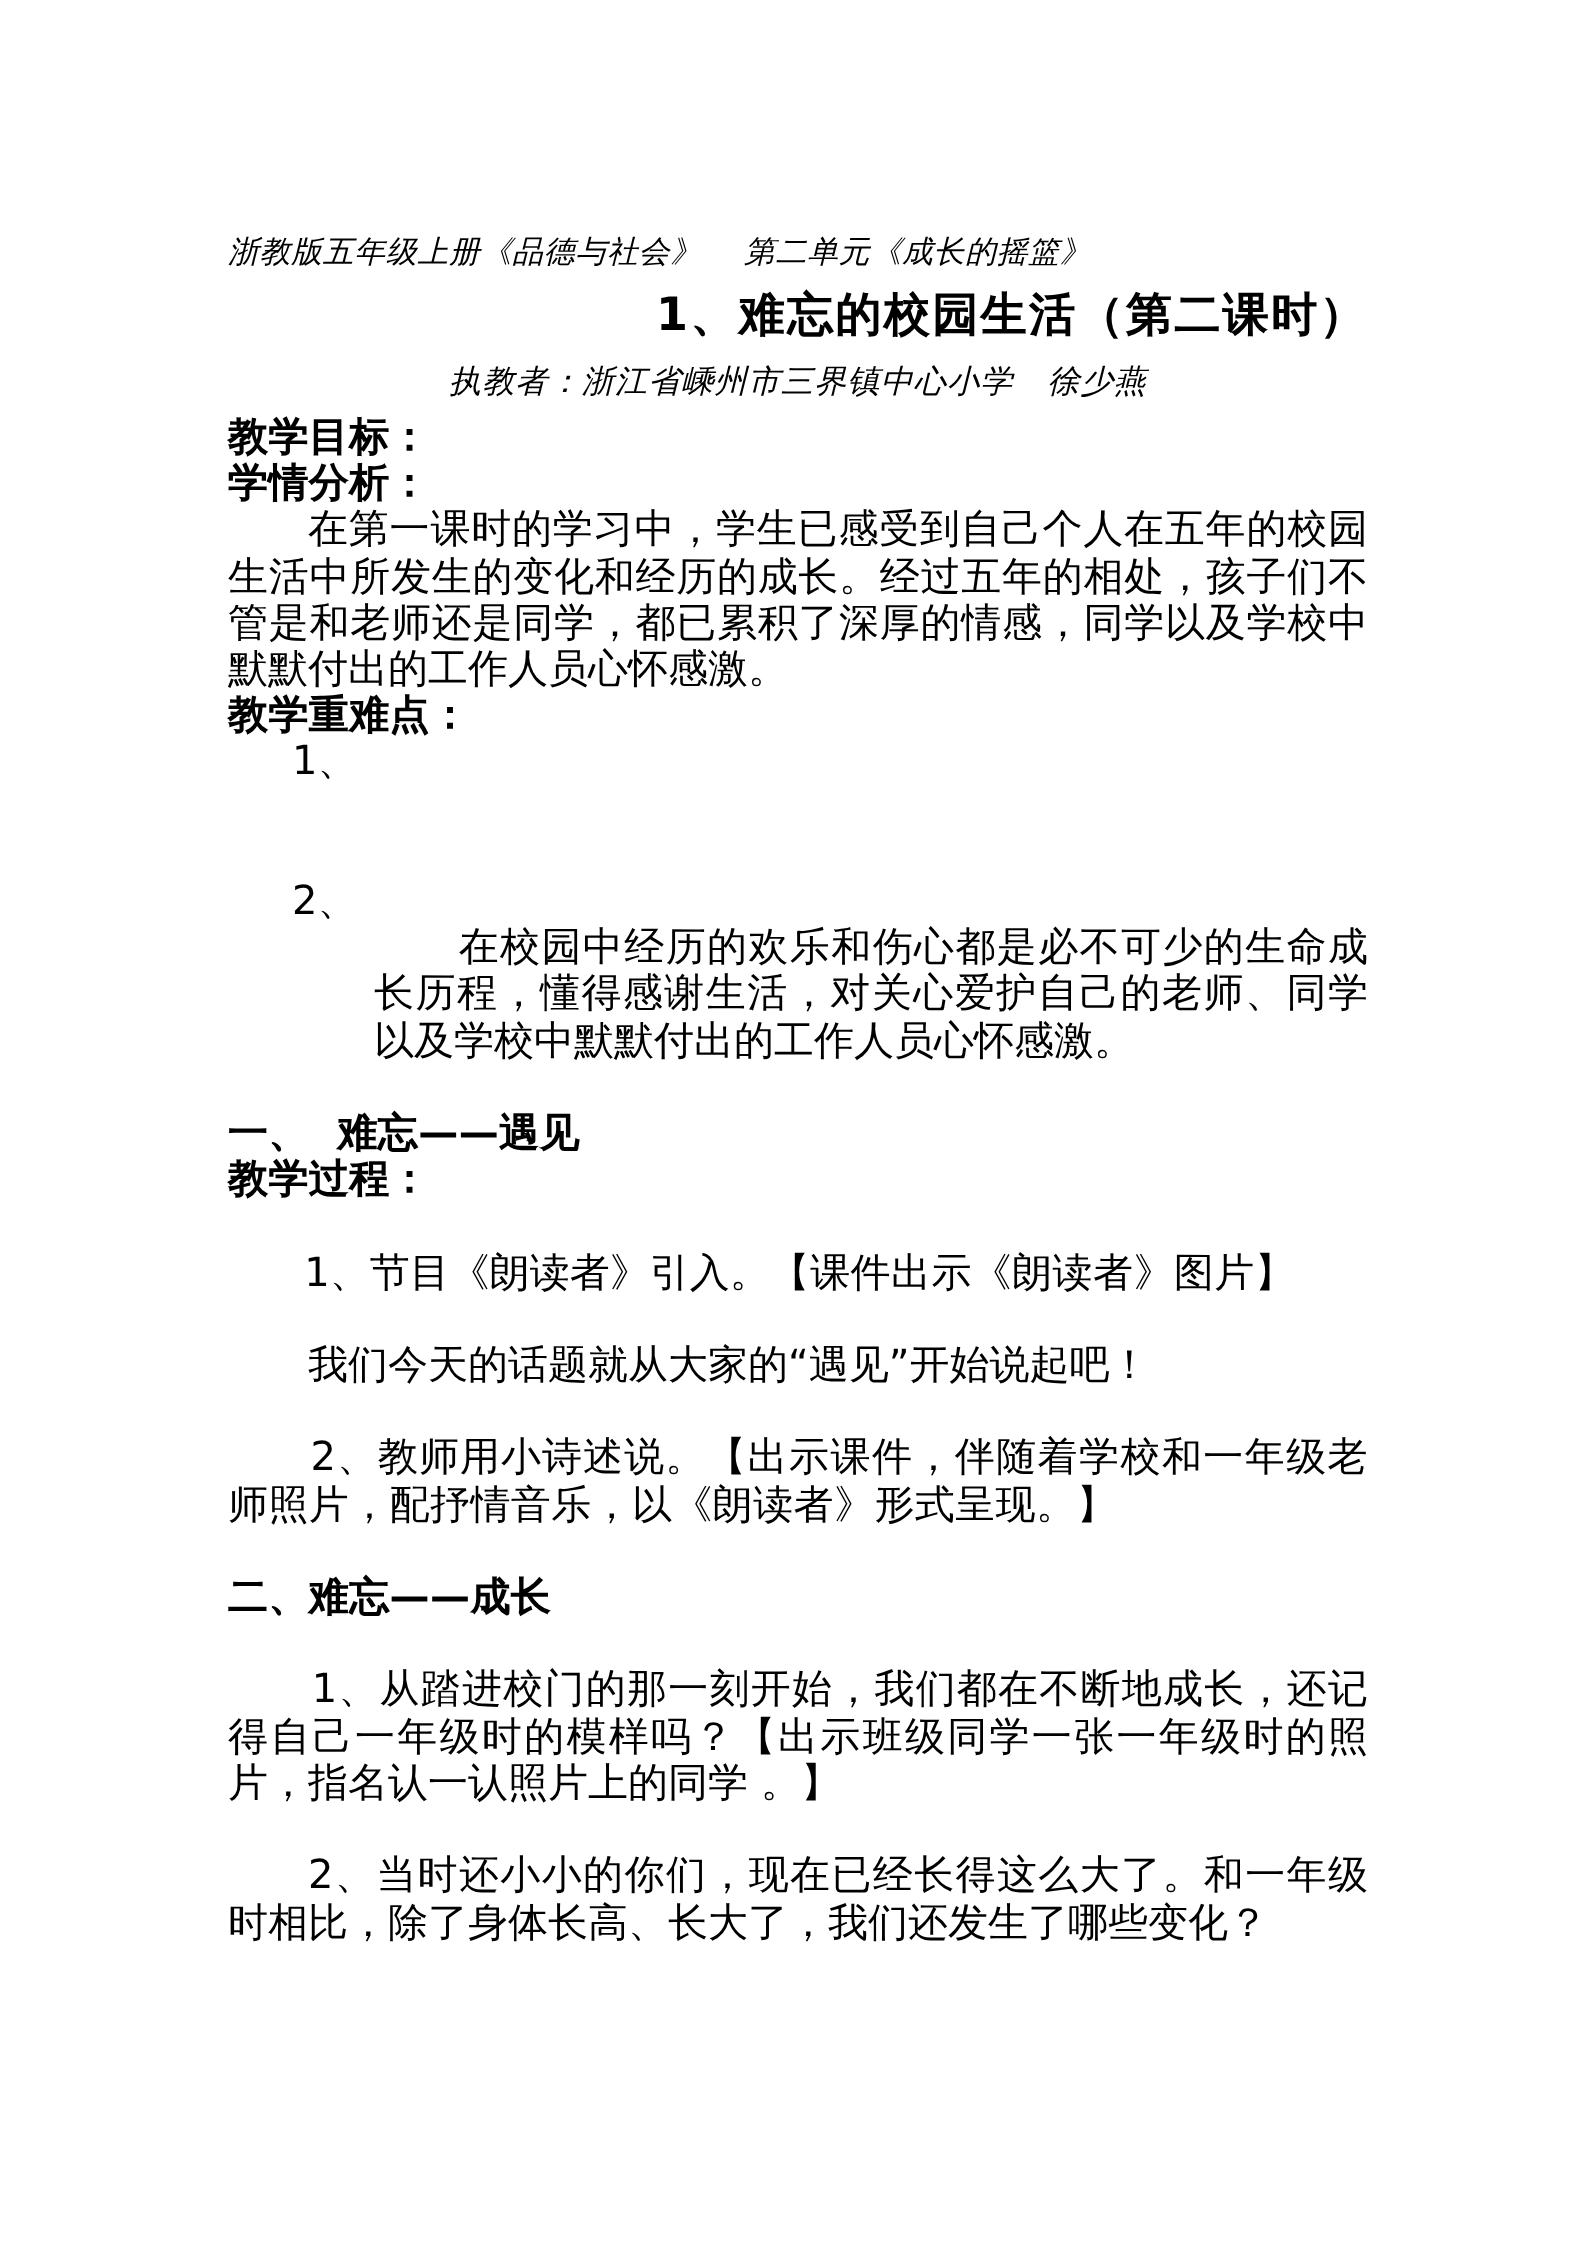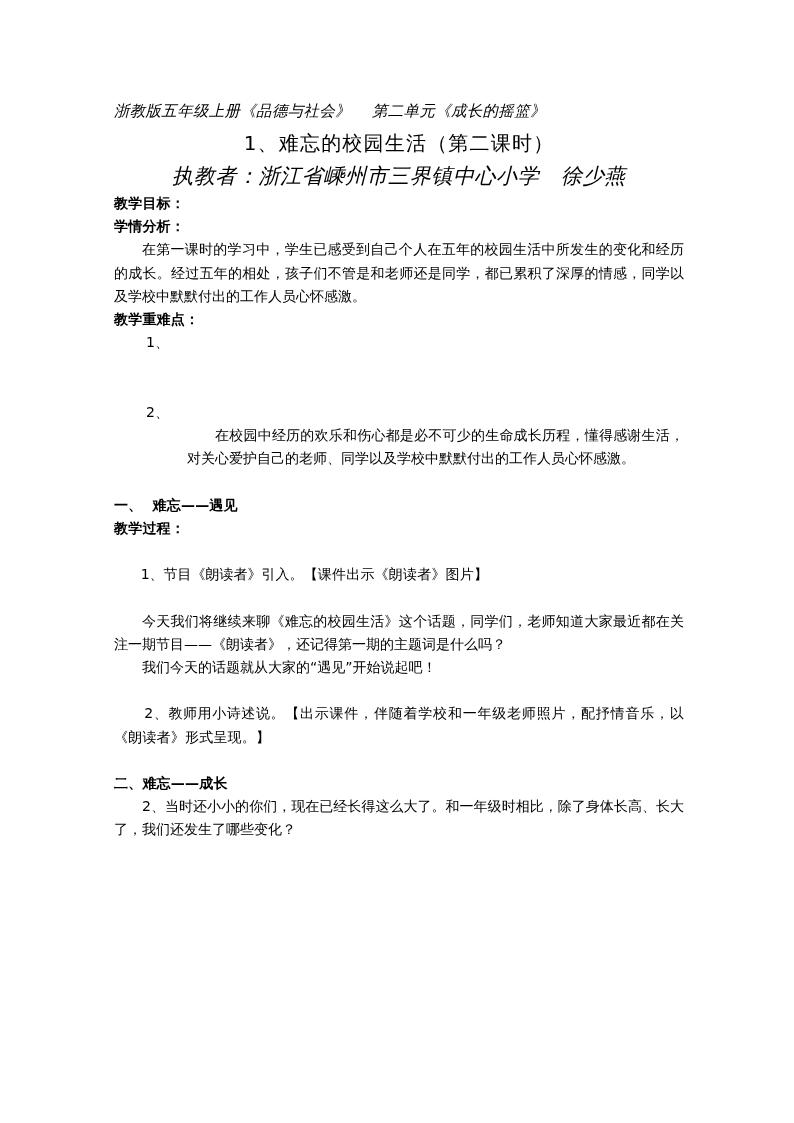--- a/index.html
+++ b/index.html
@@ -13,37 +13,37 @@
     height: 1123px;
     position: relative;
     overflow: hidden;
     font-family: "DejaVu Sans", "Liberation Sans", sans-serif;
     color: #000000;
     -webkit-font-smoothing: none;
   }
 
   #page {
     position: absolute;
-    left: 0; top: 0;
+    left: 0; top: 15px;
     width: 794px;
     height: 826px;
     background: #ffffff;
   }
 
   
   .doc-body {
     position: absolute;
     left: 114px;
     top: 98px;
     width: 570px;
   }
 
   
   .line, .para, .hd, .li, .hdr-kai, .doc-title, .teacher {
-    font-size: 14px;
+    font-size: 20px;
     line-height: 23.2px;
     letter-spacing: 0px;
     white-space: pre-wrap;
     word-break: break-all;
     text-align: justify;
     text-justify: inter-ideograph;
   }
 
   
   .hdr-kai {
@@ -52,34 +52,34 @@
     font-size: 15.4px;
     line-height: 26px;
     letter-spacing: 0.4px;
     white-space: pre;
     text-align: left;
   }
 
   
   .doc-title {
     font-family: "DejaVu Sans", "Liberation Sans", sans-serif;
-    font-weight: normal;
-    font-size: 20px;
+    font-weight: bold;
+    font-size: 23px;
     line-height: 34px;
     letter-spacing: 1.2px;
-    text-align: center;
+    text-align: right;
     white-space: pre;
     margin-top: 2px;
   }
 
   
   .teacher {
     font-family: "DejaVu Serif", "Liberation Serif", serif;
     font-style: italic;
-    font-size: 21px;
+    font-size: 16px;
     line-height: 32px;
     letter-spacing: 0.6px;
     text-align: center;
     white-space: pre;
   }
 
   
   .hd {
     font-weight: bold;
     letter-spacing: 0.2px;
@@ -155,28 +155,30 @@
     </div>
 
     <div class="hd">一、  难忘——遇见</div>
 
     <div class="hd">教学过程：</div>
 
     <div class="para indent2">
       <span>1、节目《朗读者》引入。</span><span class="cue">【课件出示《朗读者》图片】</span>
     </div>
 
-    <div class="para indent2">今天我们将继续来聊《难忘的校园生活》这个话题，同学们，老师知道大家最近都在关注一期节目——《朗读者》，还记得第一期的主题词是什么吗？</div>
 
 
     <div class="para indent2">我们今天的话题就从大家的“遇见”开始说起吧！</div>
 
     <div class="para indent2">
       <span>2、教师用小诗述说。</span><span class="cue">【出示课件，伴随着学校和一年级老师照片，配抒情音乐，以《朗读者》形式呈现。】</span>
     </div>
 
     <div class="hd">二、难忘——成长</div>
 
+    <div class="para indent2">
+      <span>1、从踏进校门的那一刻开始，我们都在不断地成长，还记得自己一年级时的模样吗？</span><span>【出示班级同学一张一年级时的照片，指名认一认照片上的同学 。】</span>
+    </div>
 
     <div class="para indent2">2、当时还小小的你们，现在已经长得这么大了。和一年级时相比，除了身体长高、长大了，我们还发生了哪些变化？</div>
 
   </div>
 </div>
 
 </body></html>

